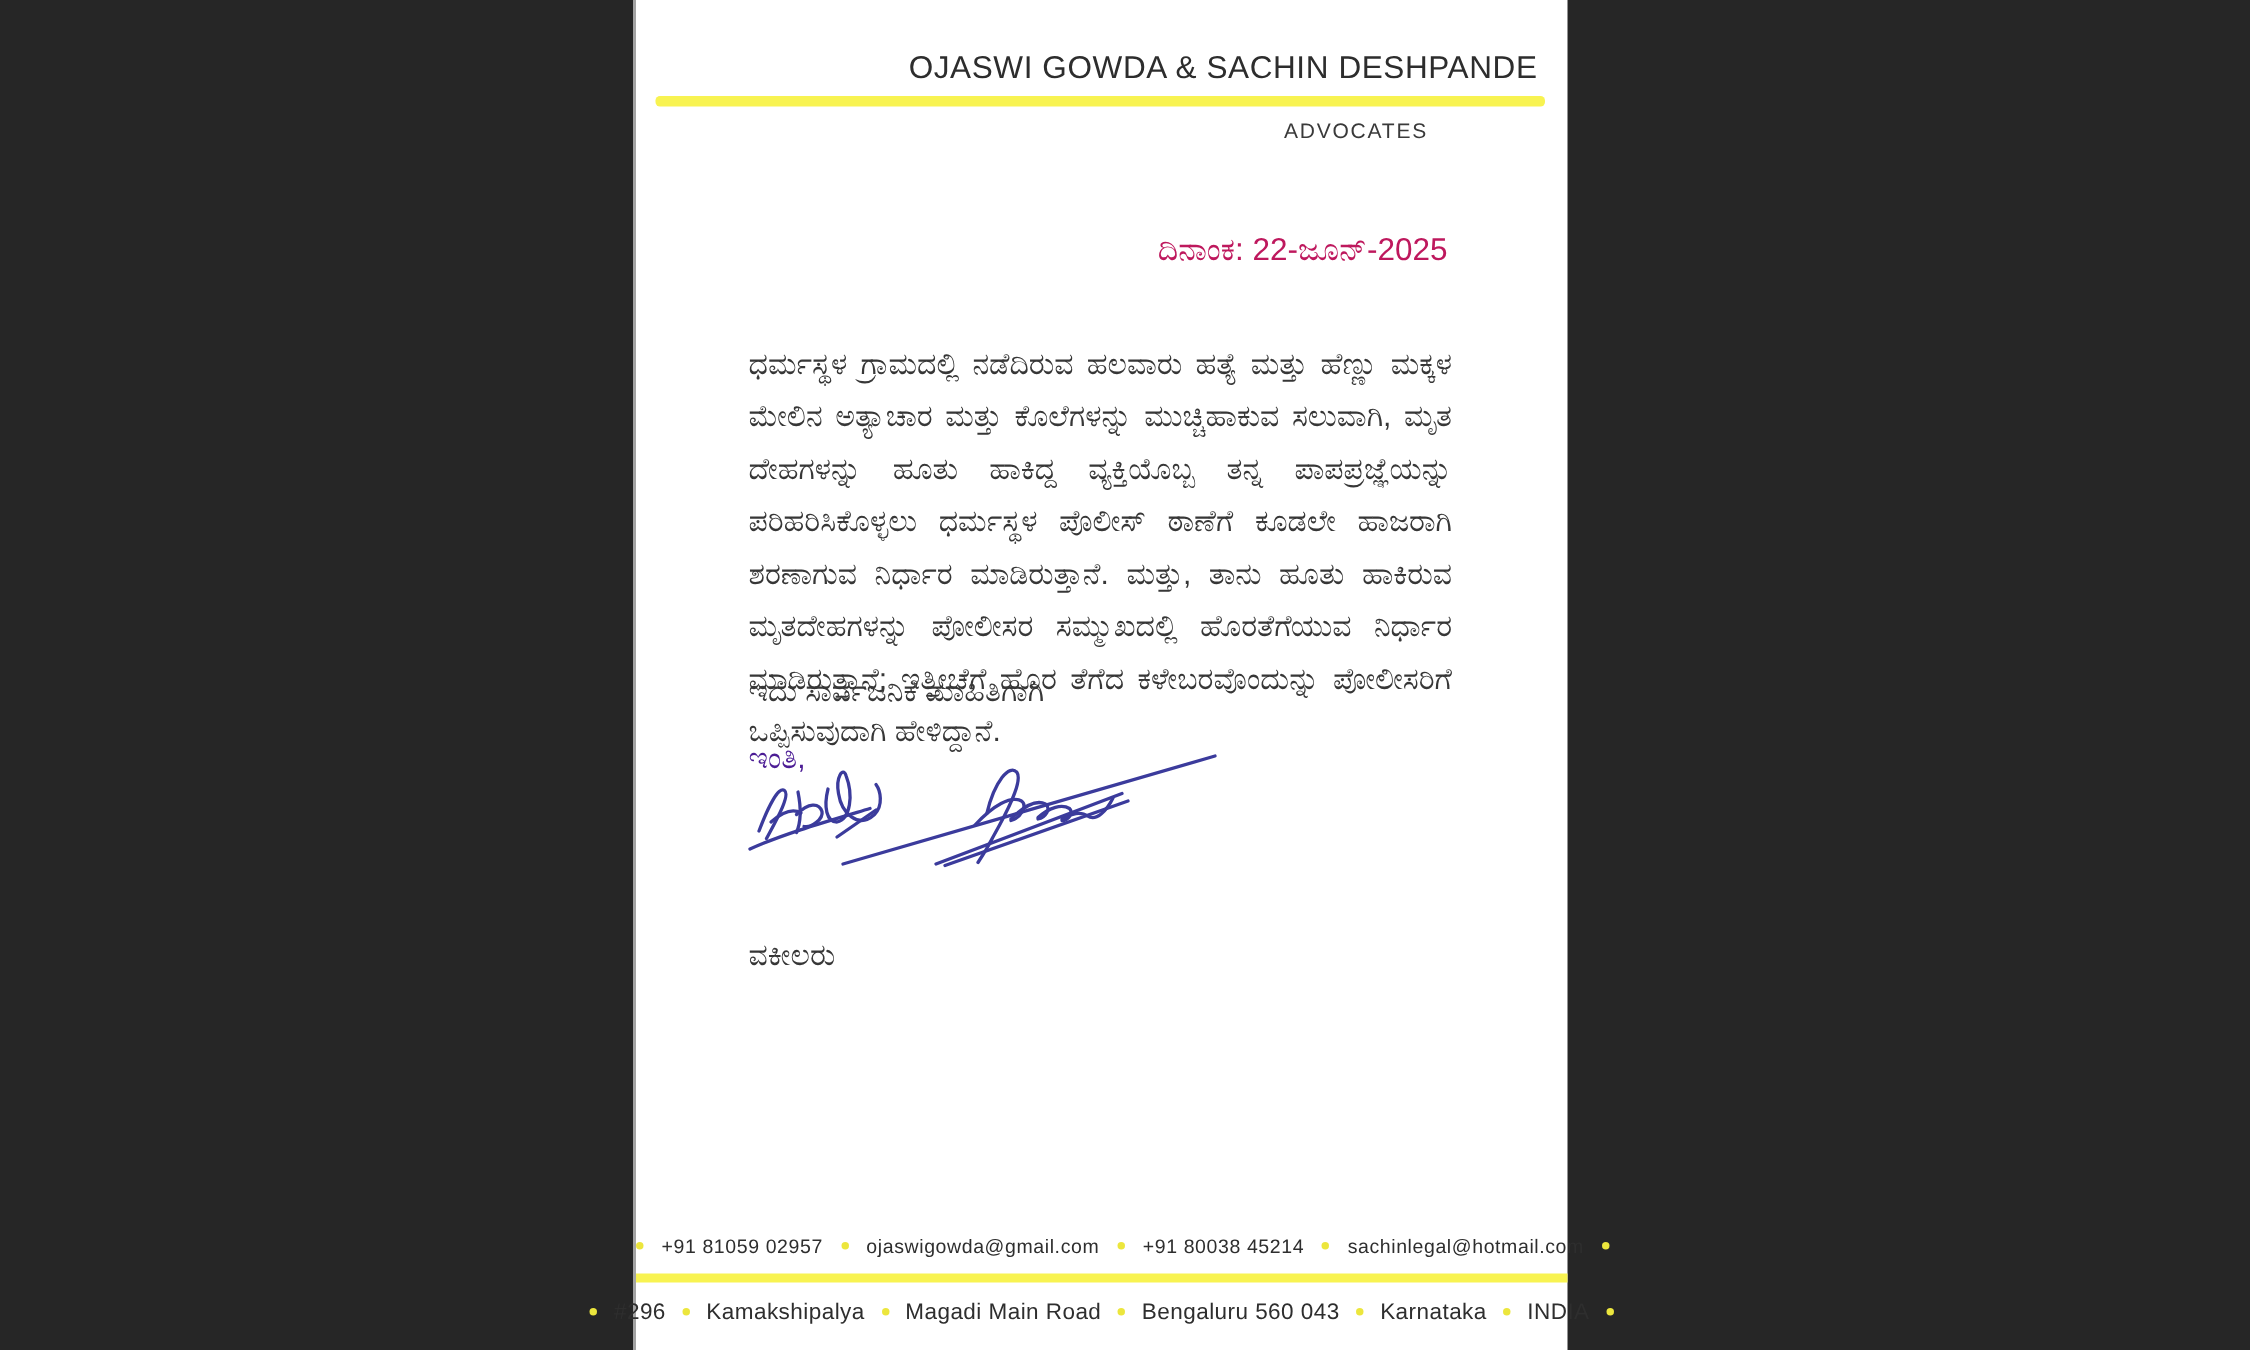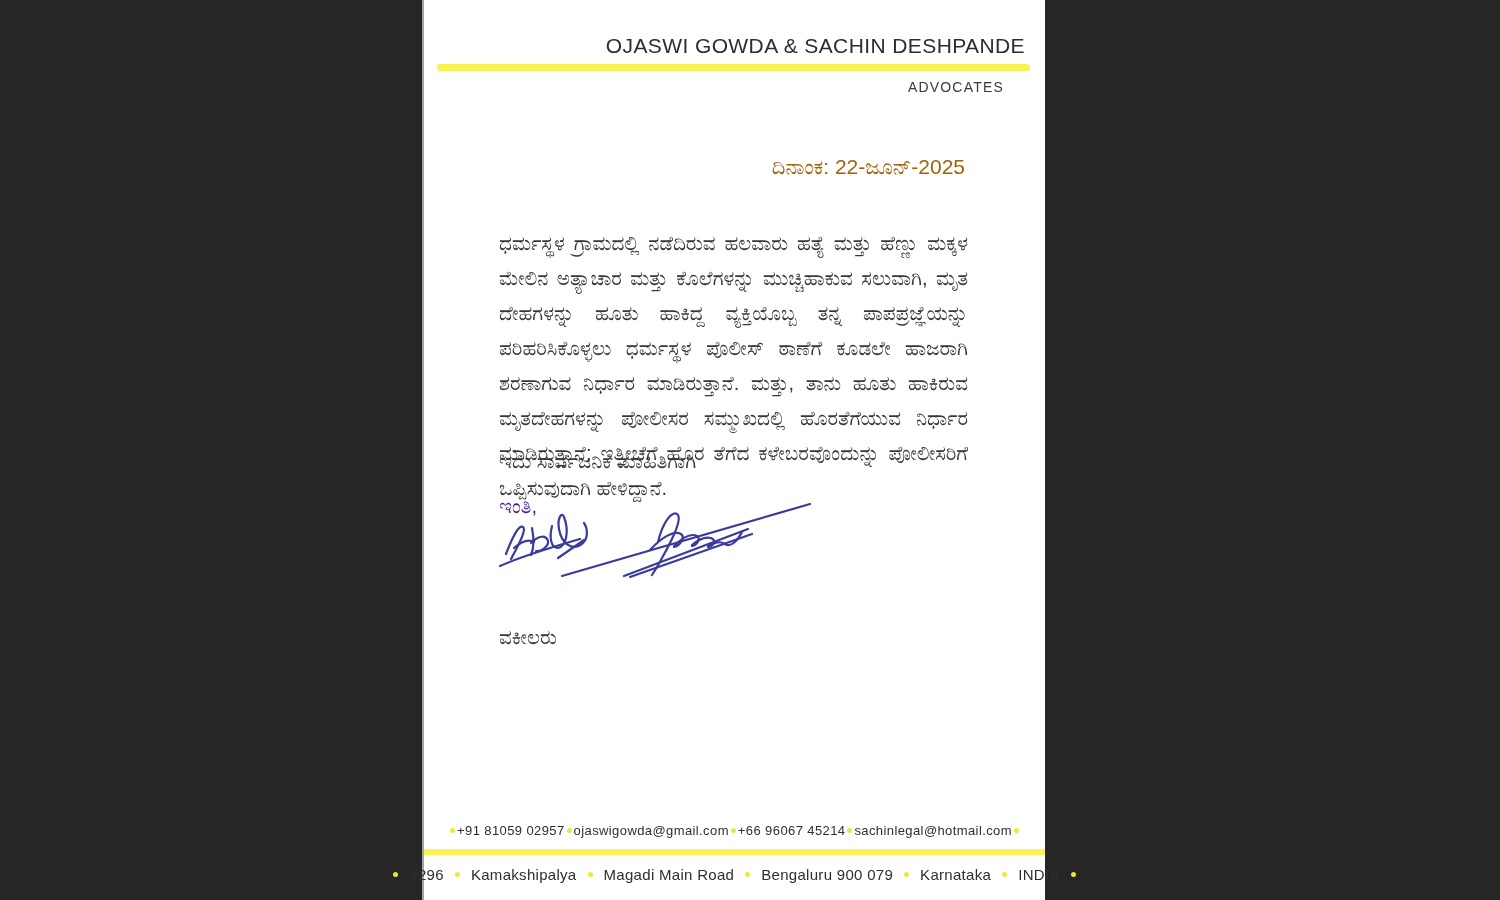--- a/index.html
+++ b/index.html
@@ -44,31 +44,31 @@
     right: 15px;
     height: 7px;
     background: #f8f351;
     border-radius: 3px;
   }
   .advocates {
     position: absolute;
     top: 79px;
     left: 380px;
     width: 200px;
-    text-align: right;
+    text-align: center;
     font-size: 14px;
     letter-spacing: 1.2px;
     color: #3a3a3a;
   }
   .date-line {
     position: absolute;
     top: 155px;
     right: 80px;
     font-size: 21px;
-    color: #a16207;
+    color: #be185d;
   }
   .body-text {
     position: absolute;
     top: 199px;
     left: 75px;
     right: 77px;
     font-size: 20px;
     line-height: 35px;
     text-align: justify;
     color: #373737;
@@ -110,23 +110,22 @@
     font-size: 20px;
     color: #373737;
     margin-top: 15px;
   }
   .contacts-row {
     position: absolute;
     top: 823px;
     left: 0;
     width: 100%;
     display: flex;
-    justify-content: center;
     align-items: center;
-    gap: 2px;
+    gap: 12px;
     font-size: 13px;
     letter-spacing: 0.4px;
     color: #2e2e2e;
     white-space: nowrap;
   }
   .footer-rule {
     position: absolute;
     top: 849px;
     left: 0;
     right: 0;
@@ -196,37 +195,37 @@
     </svg>
 
     <div class="designation">ವಕೀಲರು</div>
 
     <div class="contacts-row">
       <span class="dot"></span>
       <span>+91 81059 02957</span>
       <span class="dot"></span>
       <span>ojaswigowda@gmail.com</span>
       <span class="dot"></span>
-      <span>+66 96067 45214</span>
+      <span>+91 80038 45214</span>
       <span class="dot"></span>
       <span>sachinlegal@hotmail.com</span>
       <span class="dot"></span>
     </div>
 
     <div class="footer-rule"></div>
 
     <div class="address-row">
       <span class="dot"></span>
       <span>#296</span>
       <span class="dot"></span>
       <span>Kamakshipalya</span>
       <span class="dot"></span>
       <span>Magadi Main Road</span>
       <span class="dot"></span>
-      <span>Bengaluru 900 079</span>
+      <span>Bengaluru 560 043</span>
       <span class="dot"></span>
       <span>Karnataka</span>
       <span class="dot"></span>
       <span>INDIA</span>
       <span class="dot"></span>
     </div>
 
   </div>
 </div>
 

